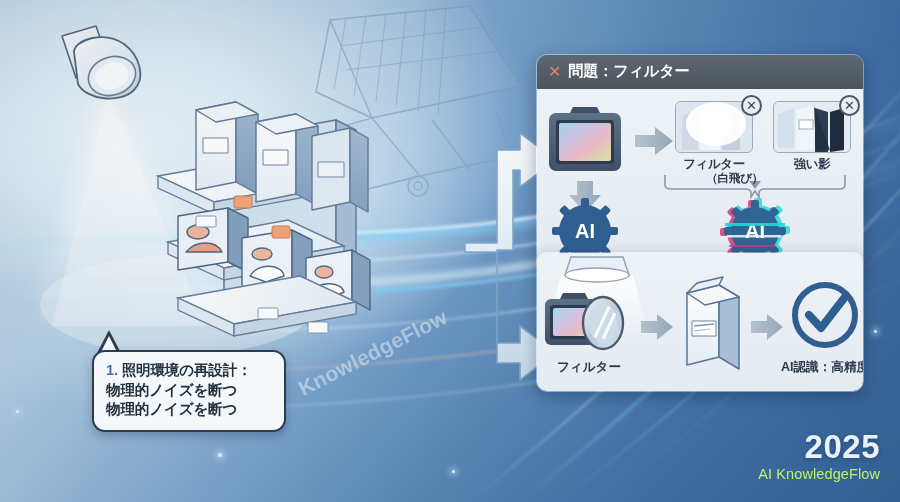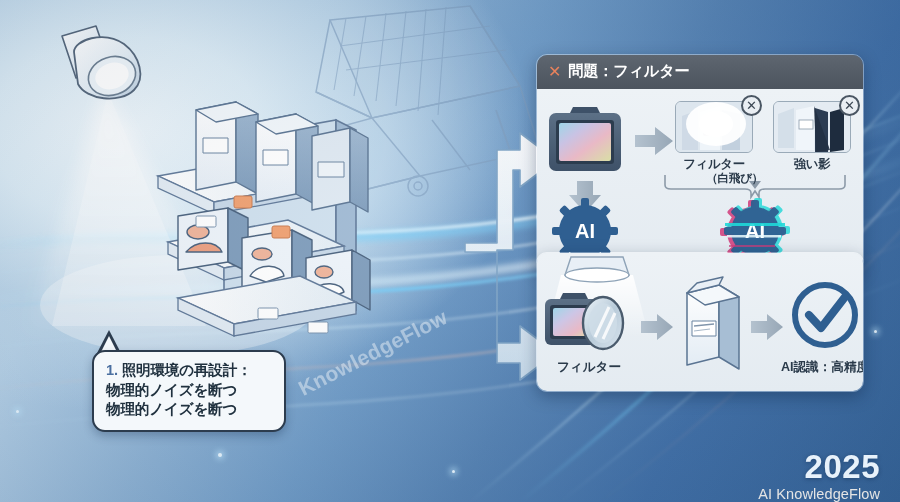--- a/index.html
+++ b/index.html
@@ -59,26 +59,26 @@
 
   
   .wm{
     position:absolute; left:300px; top:378px;
     font-size:21px; font-weight:bold; color:rgba(255,255,255,.42);
     transform:rotate(-27deg); transform-origin:left center;
     letter-spacing:.3px; z-index:5; white-space:nowrap;
   }
 
   
-  .brand{ position:absolute; right:20px; bottom:0; text-align:right; z-index:8; }
+  .brand{ position:absolute; right:20px; bottom:20px; text-align:right; z-index:8; }
   .brand-year{
     font-size:33px; font-weight:bold; color:#e8f2fb; line-height:1;
     letter-spacing:.5px; text-shadow:0 1px 4px rgba(10,30,60,.4);
   }
-  .brand-name{ font-size:14.5px; color:#e5e5e5; margin-top:3px; letter-spacing:.1px; }
+  .brand-name{ font-size:14.5px; color:#bef264; margin-top:3px; letter-spacing:.1px; }
 
   
   .card{
     position:absolute; border-radius:11px; overflow:hidden;
     box-shadow:0 5px 16px rgba(8,28,58,.34);
     z-index:6; border:1px solid rgba(255,255,255,.35);
   }
   .card-hd{
     display:flex; align-items:center; gap:7px;
     padding:6px 11px 7px; font-size:15.2px; font-weight:bold;

